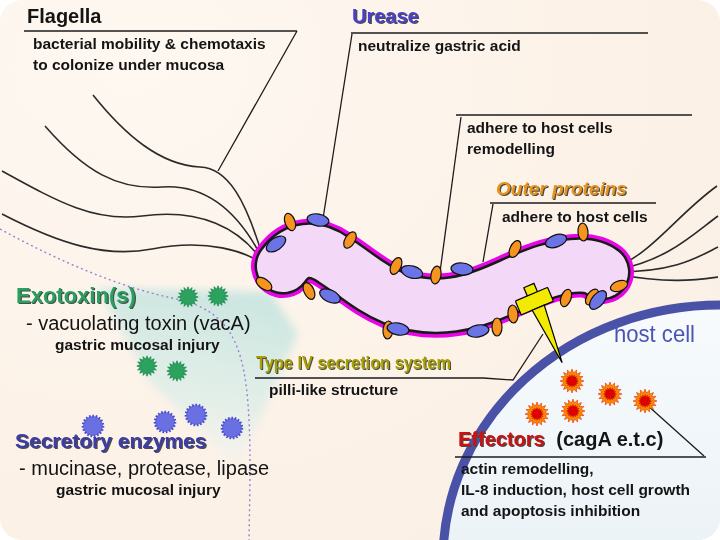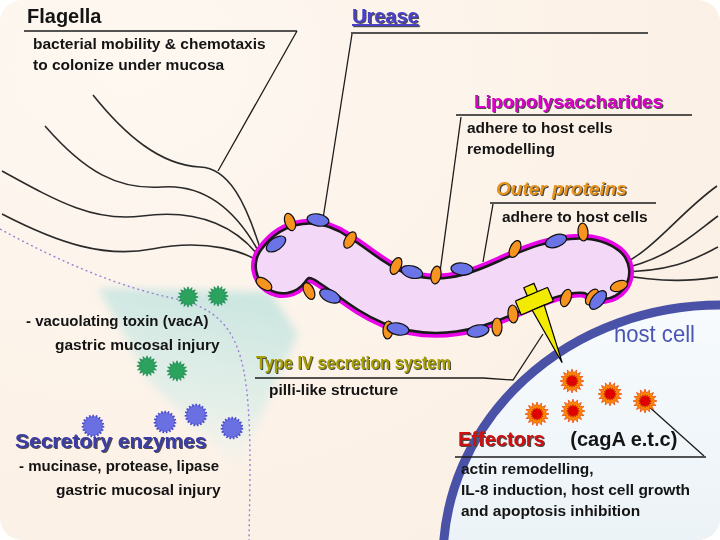--- a/index.html
+++ b/index.html
@@ -6,26 +6,26 @@
   #stage{position:relative;width:720px;height:540px;overflow:hidden;
          background:#fcf2e8;
          background:radial-gradient(ellipse at 18% 12%, #fef8f1 0%, #fcf2e8 55%, #faefe4 100%);
          font-family:"Liberation Sans",sans-serif;border-radius:22px;}
   svg{position:absolute;left:0;top:0;}
   .t{position:absolute;white-space:nowrap;color:#141414;font-family:"Liberation Sans",sans-serif;}
   .h20{font-size:20px;font-weight:bold;letter-spacing:0px;}
   .h19{font-size:19px;font-weight:bold;}
   .h21{font-size:21px;font-weight:bold;}
   .h22{font-size:22px;font-weight:bold;}
-  .sub{font-size:15px;font-weight:bold;}
+  .sub{font-size:20px;font-weight:normal;}
   .b{font-size:15.5px;font-weight:bold;}
   .sh{text-shadow:1.2px 1.2px 0 #4c4c4c;}
   .cond{transform:scaleX(0.86);transform-origin:0 0;}
   .cond92{transform:scaleX(0.92);transform-origin:0 0;}
-  .c-urease{color:#4b41c8;text-decoration:underline;}
+  .c-urease{color:#4b41c8;}
   .c-lps{color:#dd00cc;}
   .c-outer{color:#e8941c;font-style:italic;}
   .c-exo{color:#28a060;}
   .c-t4{color:#a8a000;}
   .c-sec{color:#3d3da8;}
   .c-eff{color:#d01010;}
   .c-host{color:#4a55b3;font-size:24px;}
   .gb{fill:#2ba25e;stroke:#11814a;stroke-width:0.8;}
   .ob{fill:#ff8a00;stroke:#e03000;stroke-width:0.6;}
   .rb{fill:#e00000;stroke:#990000;stroke-width:0.5;}
@@ -174,41 +174,42 @@
           <use href="#burst" class="rb" transform="scale(0.55)"></use>
         </g>
   </g>
 </svg>
 
 <div class="t h20" style="left:27px;top:5px">Flagella</div>
 <div class="t b" style="left:33px;top:35px">bacterial mobility &amp; chemotaxis</div>
 <div class="t b" style="left:33px;top:56px">to colonize under mucosa</div>
 
 <div class="t h20 c-urease sh" style="left:352px;top:5px">Urease</div>
-
-<div class="t h19 c-lps sh" style="left:474px;top:91px">Lipopolysaccharides</div>
+<div class="t b" style="left:358px;top:37px">neutralize gastric acid</div>
+
 <div class="t b" style="left:467px;top:119px">adhere to host cells</div>
 <div class="t b" style="left:467px;top:140px">remodelling</div>
 
 <div class="t h19 c-outer sh" style="left:496px;top:178px">Outer proteins</div>
 <div class="t b" style="left:502px;top:208px">adhere to host cells</div>
 
+<div class="t h22 c-exo sh" style="left:16px;top:283px">Exotoxin(s)</div>
 <div class="t sub" style="left:26px;top:312px">- vacuolating toxin (vacA)</div>
 <div class="t b" style="left:55px;top:336px">gastric mucosal injury</div>
 
 <div class="t h19 c-t4 sh cond" style="left:256px;top:352px">Type IV secretion system</div>
 <div class="t b" style="left:269px;top:381px">pilli-like structure</div>
 
 <div class="t h21 c-sec sh" style="left:15px;top:429px">Secretory enzymes</div>
 <div class="t sub" style="left:19px;top:457px">- mucinase, protease, lipase</div>
 <div class="t b" style="left:56px;top:481px">gastric mucosal injury</div>
 
 <div class="t h20" style="left:458px;top:428px">
   <span class="c-eff sh">Effectors</span>
-  <span style="margin-left:20px">(cagA e.t.c)</span>
+  <span style="margin-left:6px">(cagA e.t.c)</span>
 </div>
 <div class="t b" style="left:461px;top:460px">actin remodelling,</div>
 <div class="t b" style="left:461px;top:481px">IL-8 induction, host cell growth</div>
 <div class="t b" style="left:461px;top:502px">and apoptosis inhibition</div>
 
 <div class="t c-host cond92" style="left:614px;top:320px">host cell</div>
 
 </div>
 
 </body></html>

